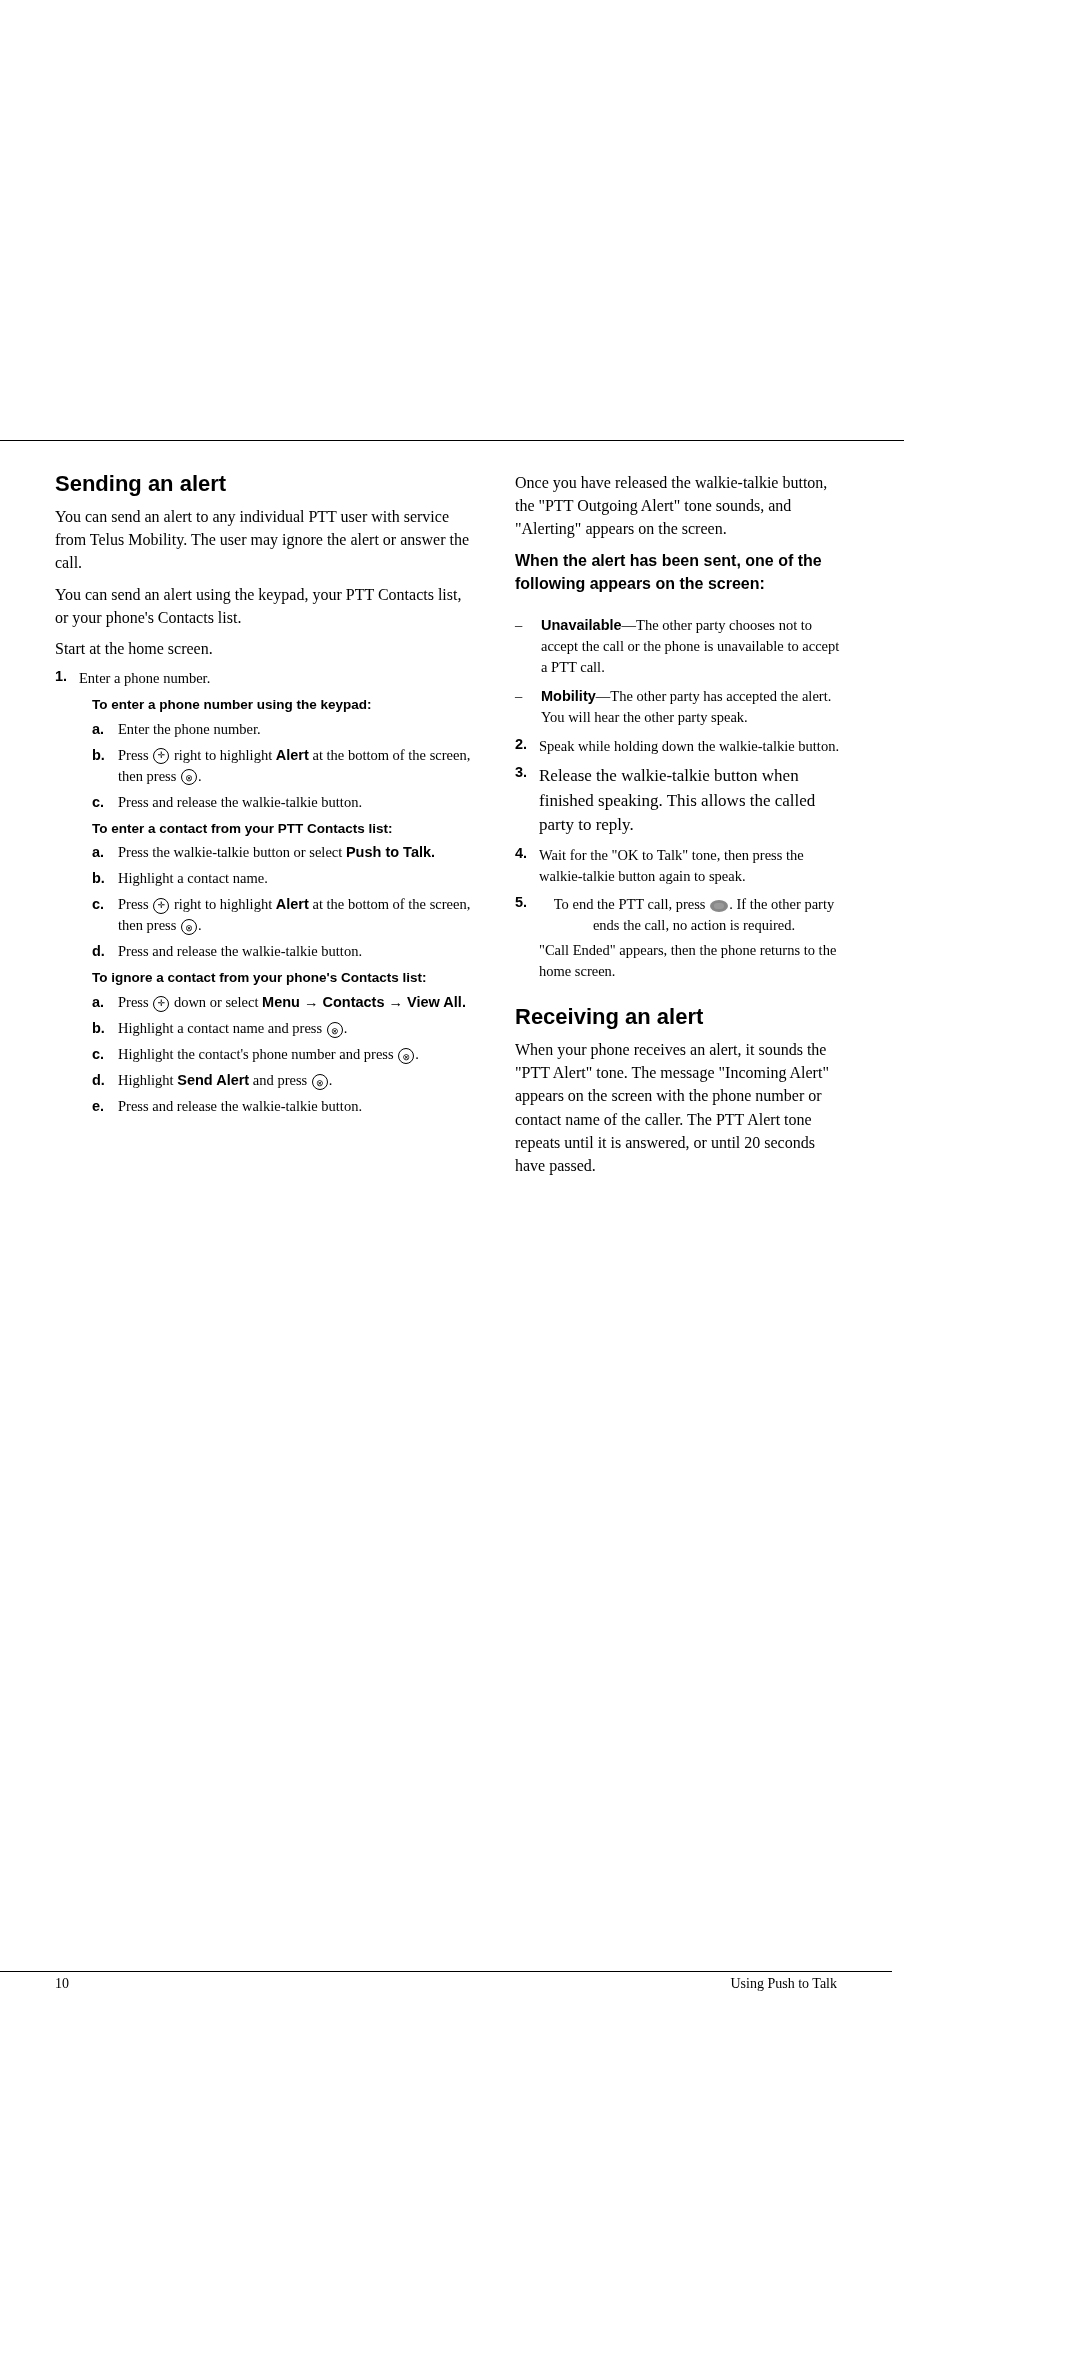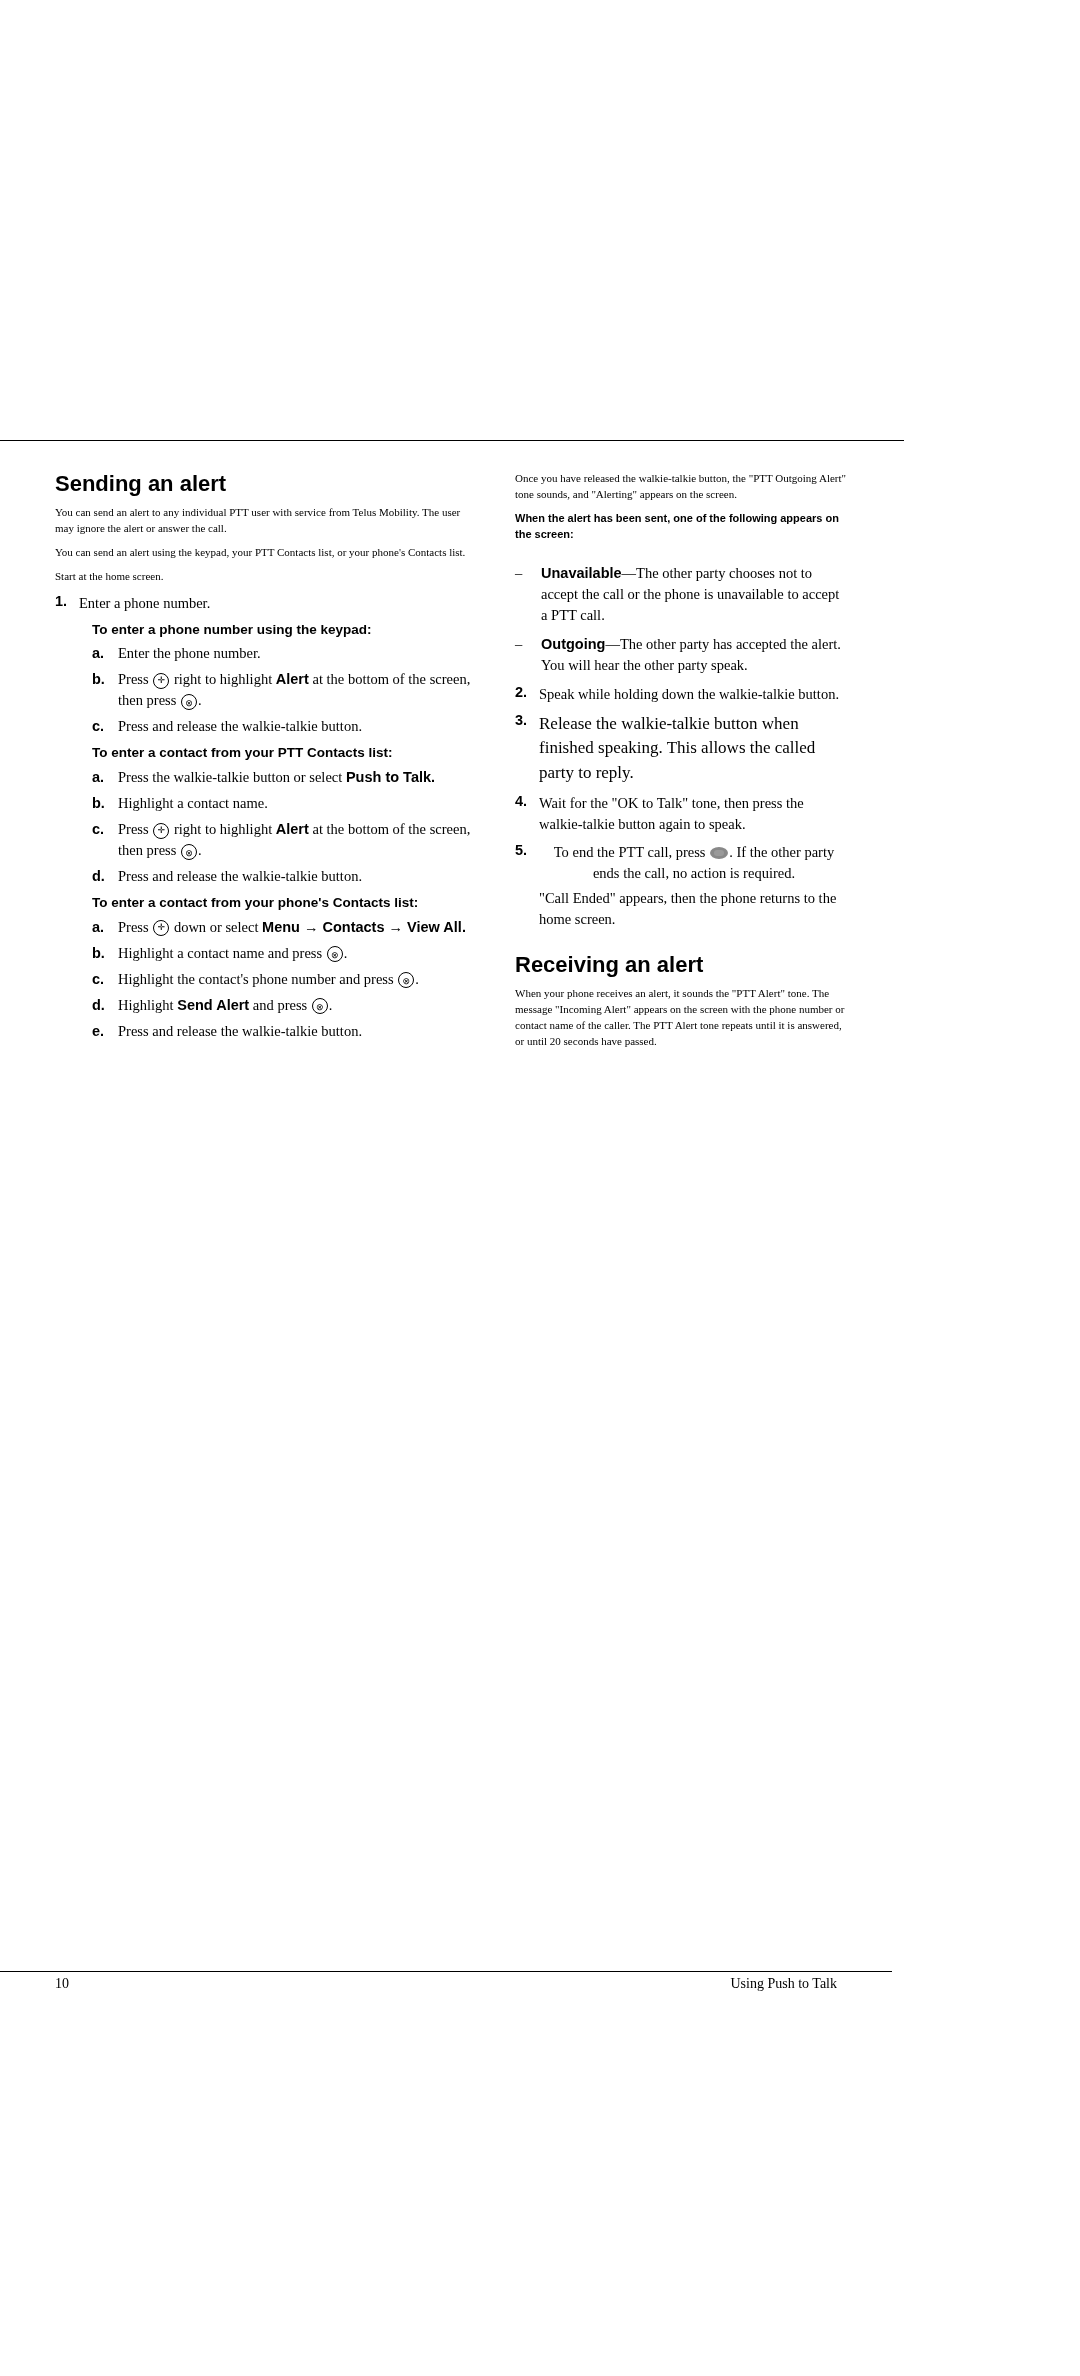--- a/index.html
+++ b/index.html
@@ -48,21 +48,21 @@
 
     
     h2 {
       font-family: Arial, Helvetica, sans-serif;
       font-size: 22px;
       font-weight: bold;
       margin-bottom: 8px;
     }
 
     p {
-      font-size: 11px;
+      font-size: 16px;
       line-height: 1.45;
       margin-bottom: 8px;
     }
 
     
     .sub-heading {
       font-family: Arial, Helvetica, sans-serif;
       font-size: 13.5px;
       font-weight: bold;
       margin: 6px 0 4px 0;
@@ -254,21 +254,21 @@
               <li>
                 <span></span>
                 <span>Press <span class="icon-nav"></span> right to highlight <span class="bold-sans">Alert</span> at the bottom of the screen, then press <span class="icon-ptt">⊗</span>.</span>
               </li>
               <li>
                 <span></span>
                 <span>Press and release the walkie-talkie button.</span>
               </li>
             </ol>
 
-            <p class="sub-heading">To enter a contact from your phone's Contacts list:</p>
+            <p class="sub-heading">To ignore a contact from your phone's Contacts list:</p>
             <ol class="alpha-list">
               <li>
                 <span></span>
                 <span>Press <span class="icon-nav"></span> down or select <span class="bold-sans">Menu <span class="arrow">→</span> Contacts <span class="arrow">→</span> View All.</span></span>
               </li>
               <li>
                 <span></span>
                 <span>Highlight a contact name and press <span class="icon-ptt">⊗</span>.</span>
               </li>
               <li>
@@ -295,21 +295,21 @@
 
         <p><span class="bold-sans">When the alert has been sent, one of the following appears on the screen:</span></p>
 
         <ul class="dash-list">
           <li>
             <span></span>
             <span><span class="bold-sans">Unavailable</span>—The other party chooses not to accept the call or the phone is unavailable to accept a PTT call.</span>
           </li>
           <li>
             <span></span>
-            <span><span class="bold-sans">Outgoing</span>—The other party has accepted the alert. You will hear the other party speak.</span>
+            <span><span class="bold-sans">Mobility</span>—The other party has accepted the alert. You will hear the other party speak.</span>
           </li>
         </ul>
 
         <div class="section-block">
 
           <div style="display:flex;gap:6px;margin-bottom:7px;align-items:flex-start;">
             <span style="font-family:Arial,sans-serif;font-weight:bold;font-size:14.5px;min-width:18px;">2.</span>
             <span style="font-size:14.5px;line-height:1.45;">Speak while holding down the walkie-talkie button.</span>
           </div>
 

